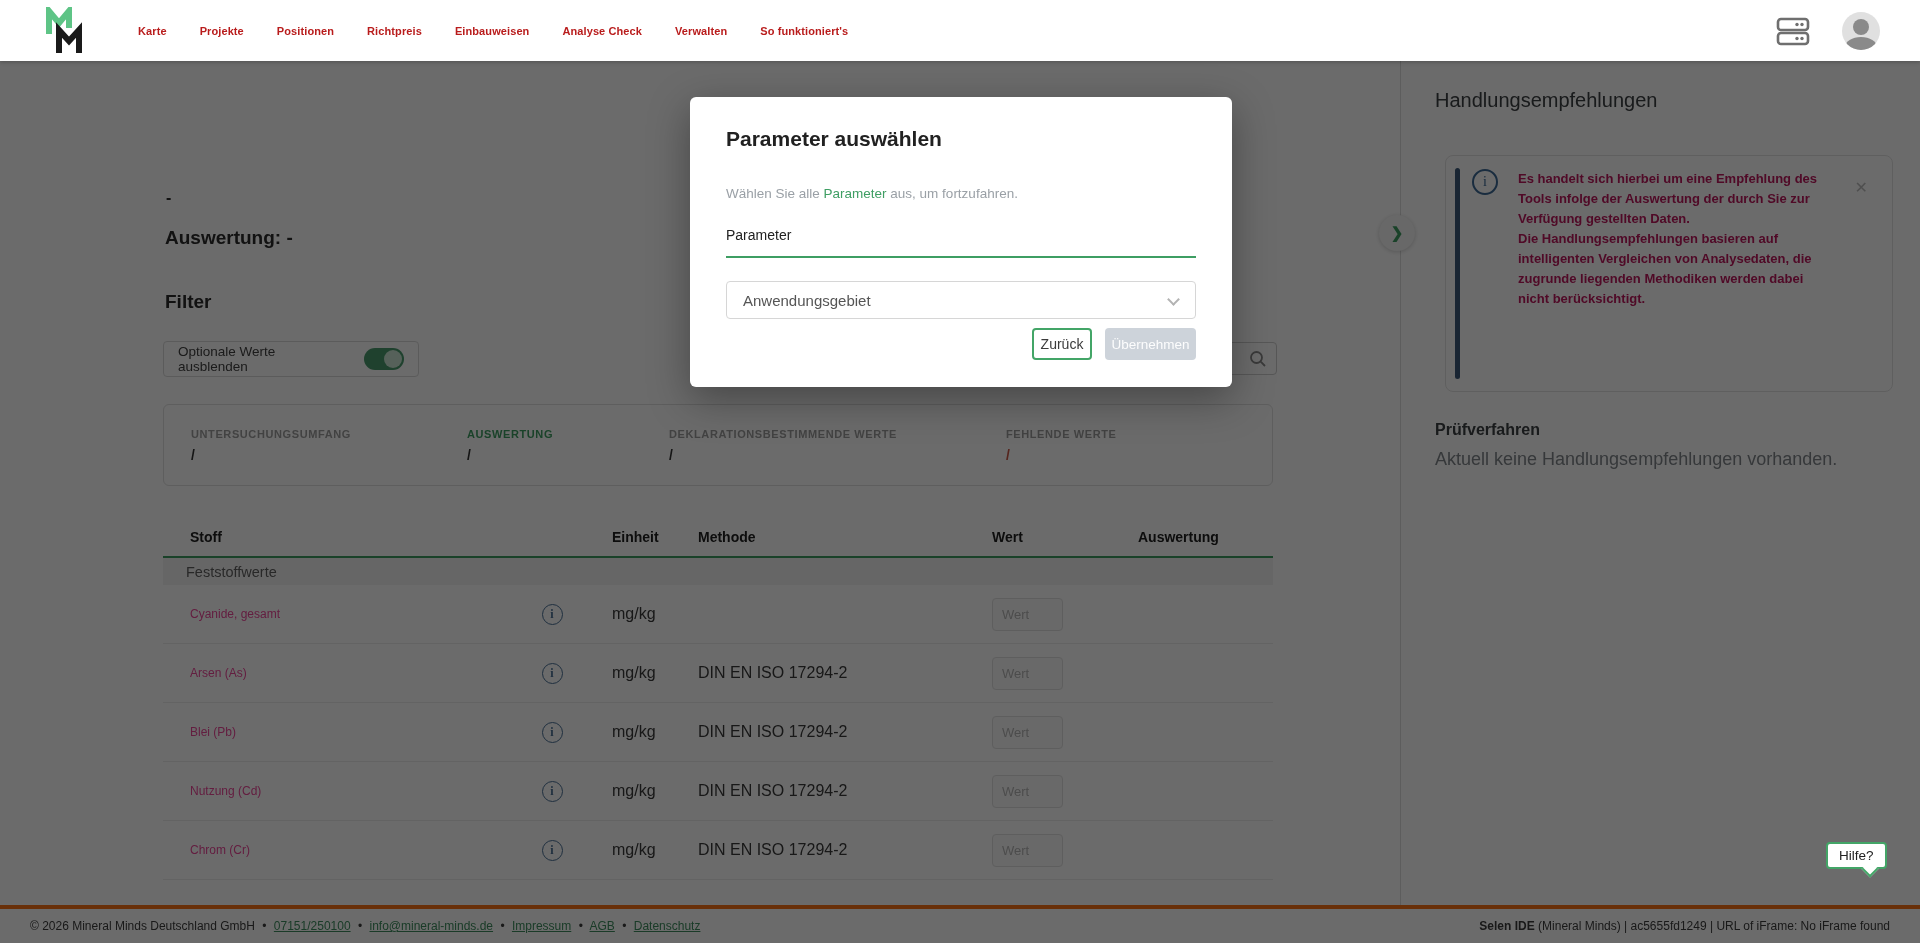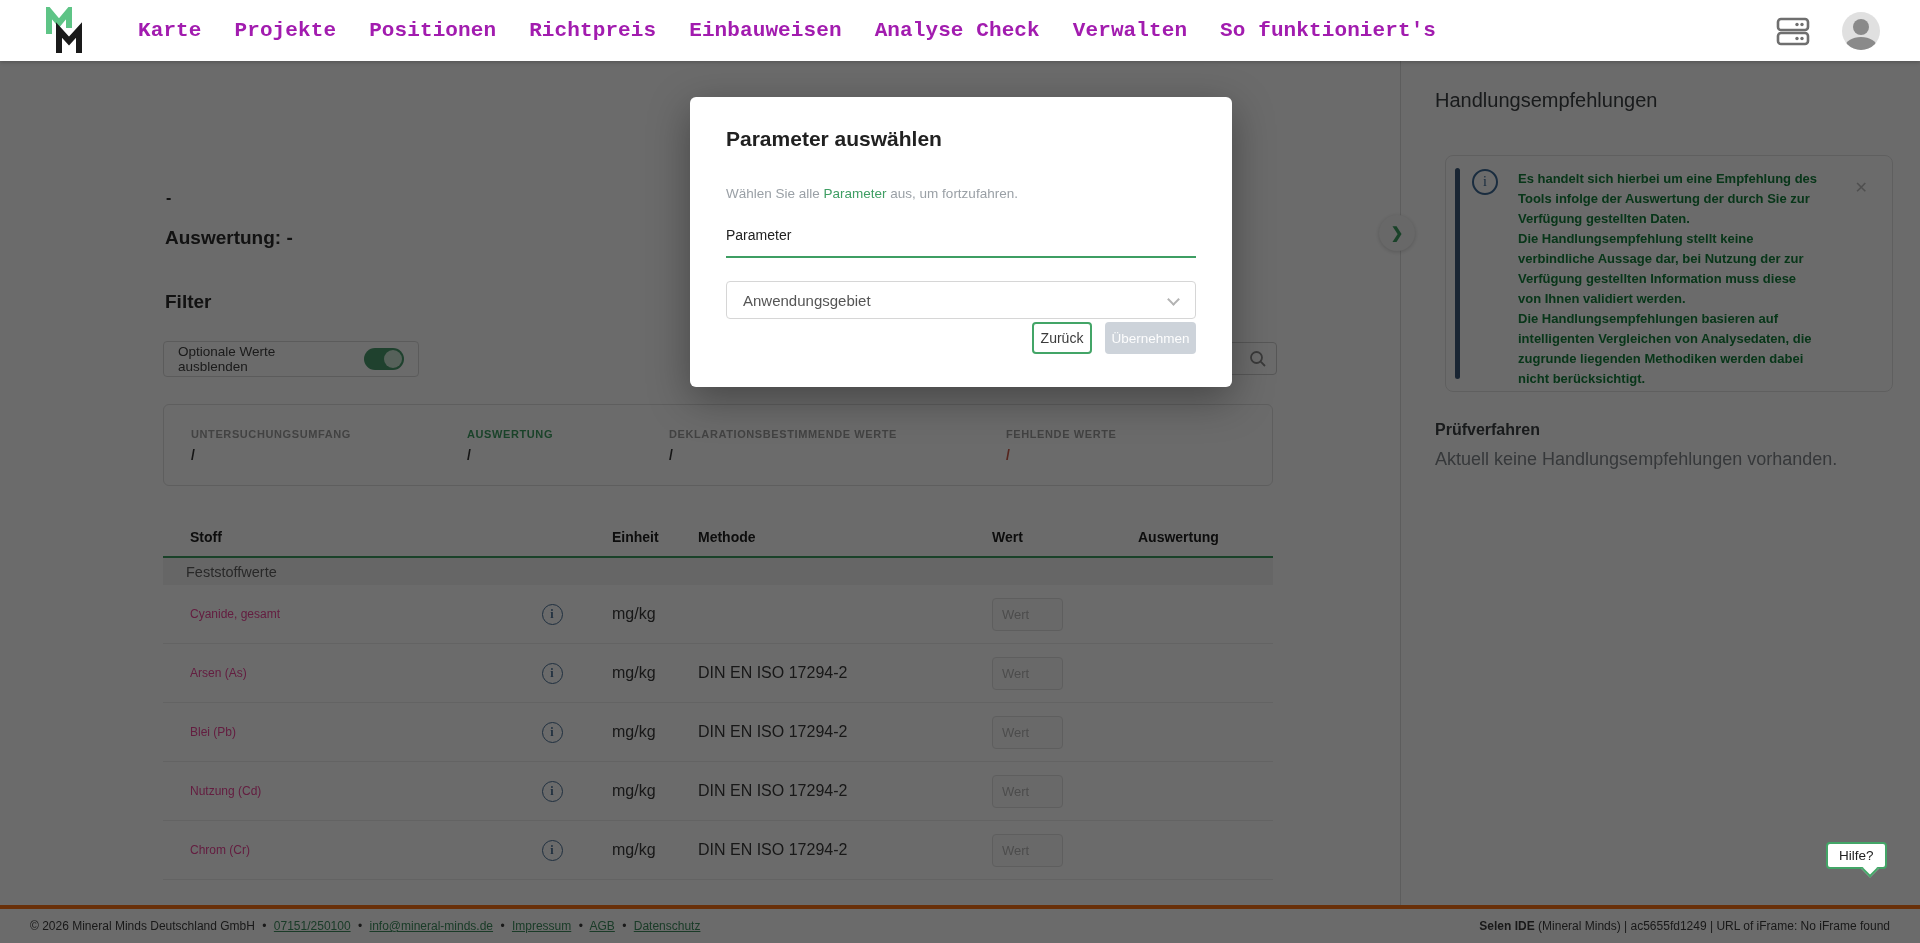--- a/index.html
+++ b/index.html
@@ -5,21 +5,21 @@
   * { margin:0; padding:0; box-sizing:border-box; }
   html,body { width:1920px; height:943px; overflow:hidden; background:#fff;
     font-family:"Liberation Sans", sans-serif; }
   .app { position:relative; width:1920px; height:943px; background:#fff; overflow:hidden; }
 
   
   .navbar { position:absolute; top:0; left:0; width:100%; height:61px; background:#fff;
     box-shadow:0 1px 4px rgba(0,0,0,.25); z-index:80; }
   .logo { position:absolute; left:45px; top:7px; }
   .nav-menu { position:absolute; left:138px; top:0; height:61px; display:flex; align-items:center; gap:33px; }
-  .nav-item { font-size:21px; font-weight:700; color:#a21caf; letter-spacing:.1px; cursor:pointer; white-space:nowrap;font-family:Liberation Mono, monospace; }
+  .nav-item { font-size:11px; font-weight:700; color:#b91c1c; letter-spacing:.1px; cursor:pointer; white-space:nowrap; }
   .nav-right { position:absolute; right:40px; top:0; height:61px; display:flex; align-items:center; gap:32px; }
   .avatar { width:38px; height:38px; border-radius:50%; background:#e0e0e0; position:relative; overflow:hidden; }
   .avatar .head { position:absolute; left:11px; top:7px; width:16px; height:16px; border-radius:50%; background:#8a8a8a; }
   .avatar .body { position:absolute; left:3px; top:25px; width:32px; height:20px; border-radius:50%; background:#8a8a8a; }
 
   
   .content { position:absolute; top:61px; left:0; right:0; bottom:0; background:#fff; }
   .h-dash { position:absolute; left:166px; top:128px; font-size:16px; font-weight:700; color:#2b2b2b; }
   .h-auswertung { position:absolute; left:165px; top:166px; font-size:19px; font-weight:700; color:#2b2b2b; }
   .h-filter { position:absolute; left:165px; top:230px; font-size:19px; font-weight:700; color:#2b2b2b; }
@@ -60,21 +60,21 @@
 
   
   .sidebar { position:absolute; left:1400px; top:0; bottom:38px; width:520px; background:#fff; border-left:1px solid #ddd; }
   .sb-title { position:absolute; left:34px; top:28px; font-size:20px; font-weight:500; color:#3c4043; }
   .info-box { position:absolute; left:44px; top:94px; width:448px; height:237px; border:1px solid #e3e3e3;
     border-radius:8px; background:#fff; }
   .info-bar { position:absolute; left:9px; top:12px; bottom:12px; width:5px; border-radius:3px; background:#3d5a7a; }
   .info-circle { position:absolute; left:26px; top:13px; width:26px; height:26px; border:2px solid #3d6a96; border-radius:50%;
     color:#3d6a96; font-size:14px; font-family:"Liberation Serif", serif; display:flex; align-items:center; justify-content:center; }
   .info-text { position:absolute; left:72px; top:13px; width:300px; font-size:13px; font-weight:700;
-    color:#15803d; line-height:20px; }
+    color:#be185d; line-height:20px; }
   .info-close { position:absolute; right:24px; top:24px; font-size:16px; color:#bdbdbd; cursor:pointer; line-height:1; }
   .sb-pruef { position:absolute; left:34px; top:360px; font-size:16px; font-weight:700; color:#3c4043; }
   .sb-empty { position:absolute; left:34px; top:388px; font-size:18px; color:#80868b; }
   .collapse-btn { position:absolute; left:1379px; top:154px; width:36px; height:36px; border-radius:50%;
     background:#f7f7f7; box-shadow:0 1px 4px rgba(0,0,0,.18); display:flex; align-items:center; justify-content:center;
     color:#3e9e63; font-size:15px; font-weight:700; cursor:pointer; z-index:5; }
 
   
   .footer { position:absolute; left:0; right:0; bottom:0; height:38px; background:#fff; border-top:4px solid #f97316;
     display:flex; align-items:center; justify-content:space-between; padding:0 30px; font-size:12px; color:#3d3d3d; }
@@ -88,21 +88,21 @@
     box-shadow:0 12px 40px rgba(0,0,0,.35); z-index:60; padding:30px 36px; }
   .m-title { font-size:21px; font-weight:700; color:#212121; }
   .m-sub { margin-top:35px; font-size:13.5px; color:#9aa0a6; }
   .m-sub .green { color:#3e9e63; }
   .m-label { margin-top:26px; font-size:14px; color:#212121; }
   .m-underline { margin-top:13px; border-bottom:2px solid #3e9e63; width:470px; }
   .m-select { margin-top:23px; width:470px; height:38px; border:1px solid #d6d6d6; border-radius:4px;
     display:flex; align-items:center; padding:0 16px; font-size:15px; color:#555; cursor:pointer; position:relative; }
   .chev { position:absolute; right:17px; top:13px; width:9px; height:9px; border-right:2px solid #b3b3b3;
     border-bottom:2px solid #b3b3b3; transform:rotate(45deg); }
-  .m-actions { position:absolute; right:36px; bottom:33px; display:flex; gap:13px; }
+  .m-actions { position:absolute; right:36px; bottom:27px; display:flex; gap:13px; }
   .btn-back { min-width:60px; height:32px; background:#fff; border:2px solid #43a567; border-radius:4px;
     font-size:14px; color:#3b3b3b; cursor:pointer; font-family:inherit; }
   .btn-apply { min-width:91px; height:32px; background:#cdd3da; border:none; border-radius:4px;
     font-size:13.5px; color:rgba(255,255,255,.95); font-family:Liberation Sans, sans-serif; }
 
   
   .help-bubble { position:absolute; left:1826px; top:842px; z-index:70; background:#fff; border:2px solid #43a567;
     border-radius:4px; padding:4px 11px; font-size:13.5px; color:#212121; cursor:pointer; }
   .help-tail { position:absolute; left:36px; bottom:-8px; width:12px; height:12px; background:#fff;
     border-right:2px solid #43a567; border-bottom:2px solid #43a567; transform:rotate(45deg); }
@@ -247,21 +247,20 @@
       </div>
     </div>
 
     <div class="sidebar">
       <div class="sb-title">Handlungsempfehlungen</div>
       <div class="info-box">
         <div class="info-bar"></div>
         <div class="info-circle">i</div>
         <div class="info-text">
           <div>Es handelt sich hierbei um eine Empfehlung des Tools infolge der Auswertung der durch Sie zur Verfügung gestellten Daten.</div>
-          <div>Die Handlungsempfehlung stellt keine verbindliche Aussage dar, bei Nutzung der zur Verfügung gestellten Information muss diese von Ihnen validiert werden.</div>
           <div>Die Handlungsempfehlungen basieren auf intelligenten Vergleichen von Analysedaten, die zugrunde liegenden Methodiken werden dabei nicht berücksichtigt.</div>
         </div>
         <div class="info-close">✕</div>
       </div>
       <div class="sb-pruef">Prüfverfahren</div>
       <div class="sb-empty">Aktuell keine Handlungsempfehlungen vorhanden.</div>
     </div>
 
     <div class="collapse-btn">
       <span>❯</span>

